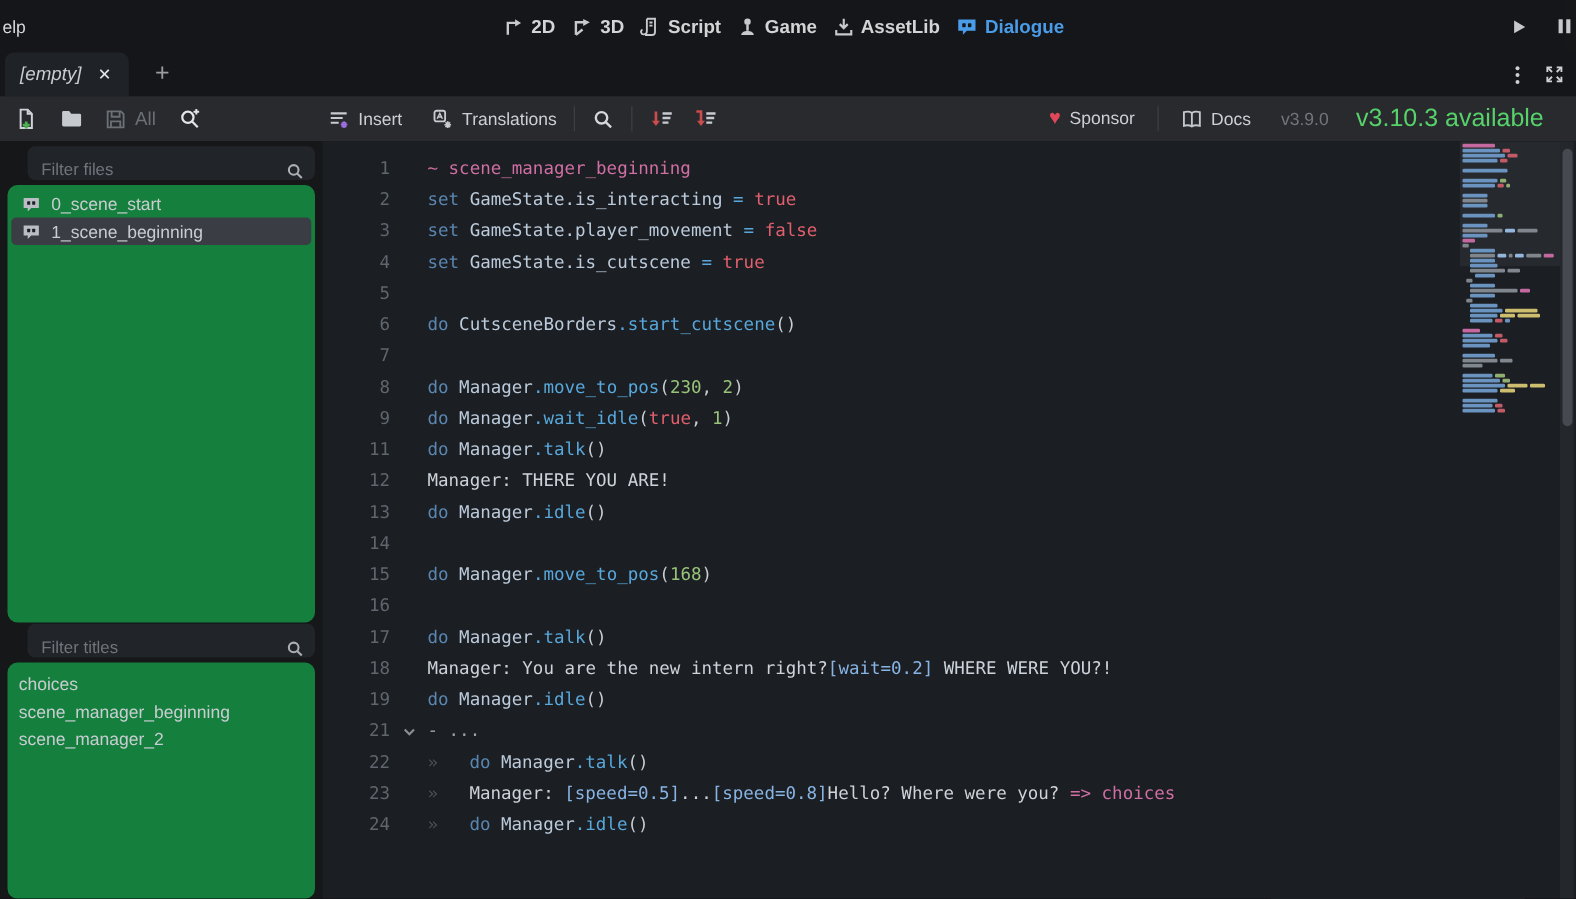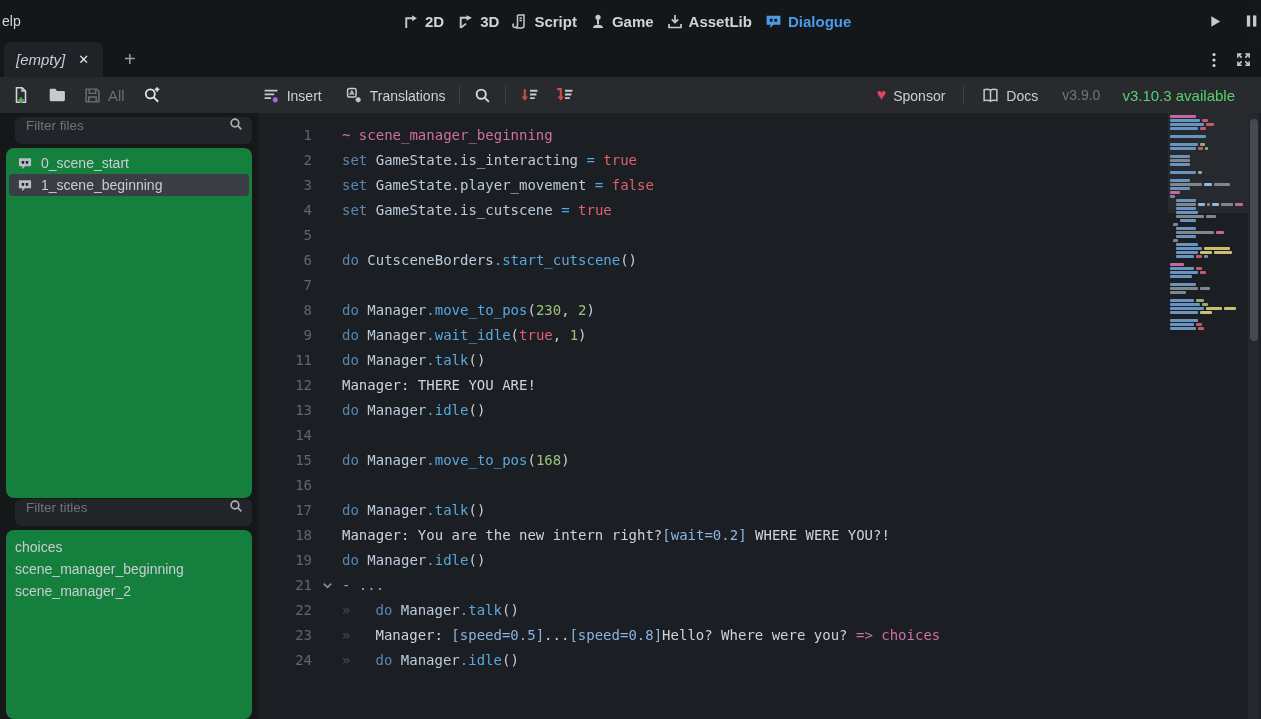--- a/index.html
+++ b/index.html
@@ -28,31 +28,31 @@
   .tab-label{font-size:15px;color:#c9ccd0;font-style:italic;}
   .tab-close{font-size:13px;color:#e3e5e8;cursor:pointer;}
   .tab-add{position:absolute;left:124px;top:0;height:35px;display:flex;align-items:center;
            font-size:20px;color:#9a9ea3;cursor:pointer;}
   .tab-actions{position:absolute;right:10px;top:0;height:35px;display:flex;align-items:center;gap:20px;color:#ced1d4;}
 
   
   .toolbar{position:absolute;top:77px;left:0;right:0;height:36px;background:#282a2e;
            display:flex;align-items:center;padding:0 12px;font-size:14px;}
   .tb-ic{flex:none;cursor:pointer;}
-  .tb-group{display:flex;align-items:flex-end;gap:7px;cursor:pointer;color:#ccd0d4;}
+  .tb-group{display:flex;align-items:flex-start;gap:7px;cursor:pointer;color:#ccd0d4;}
   .tb-sep{width:1px;height:20px;background:#3c3f44;margin:0 14px;flex:none;}
   .disabled{color:#6b7075;}
   .tb-right{margin-left:auto;display:flex;align-items:center;padding-right:14px;}
   .version{color:#71767c;font-size:14px;}
-  .update{color:var(--update-green,#57d26b);font-size:15px;cursor:pointer;}
+  .update{color:var(--update-green,#57d26b);font-size:20px;cursor:pointer;}
 
   
   .sidebar{position:absolute;left:0;top:113px;width:258px;bottom:0;background:#151719;}
-  .filter{position:absolute;left:15px;right:6px;height:27px;background:#212428;border-radius:6px;
-          display:flex;align-items:flex-start;padding:0 9px;}
+  .filter{position:absolute;left:22px;right:6px;height:27px;background:#212428;border-radius:6px;
+          display:flex;align-items:flex-end;padding:0 9px;}
   .filter input{flex:1;background:transparent;border:none;outline:none;color:#cfd3d8;
                 font-size:13.5px;font-family:"Liberation Sans",sans-serif;min-width:0;}
   .filter input::placeholder{color:#6f757c;}
   .filter .mag{color:#aab0b6;flex:none;}
   .panel{position:absolute;left:6px;right:6px;background:#15803d;border-radius:8px;overflow:hidden;}
   #files-panel{top:35px;height:346px;padding-top:4px;}
   #titles-panel{top:417px;bottom:0;border-radius:8px;padding-top:6px;}
   .file-item{height:22px;margin:0 3px;display:flex;align-items:center;gap:8px;padding-left:8px;
              font-size:14px;color:#c9cdd2;border-radius:4px;cursor:pointer;}
   .file-item.selected{background:#3a3e44;}

